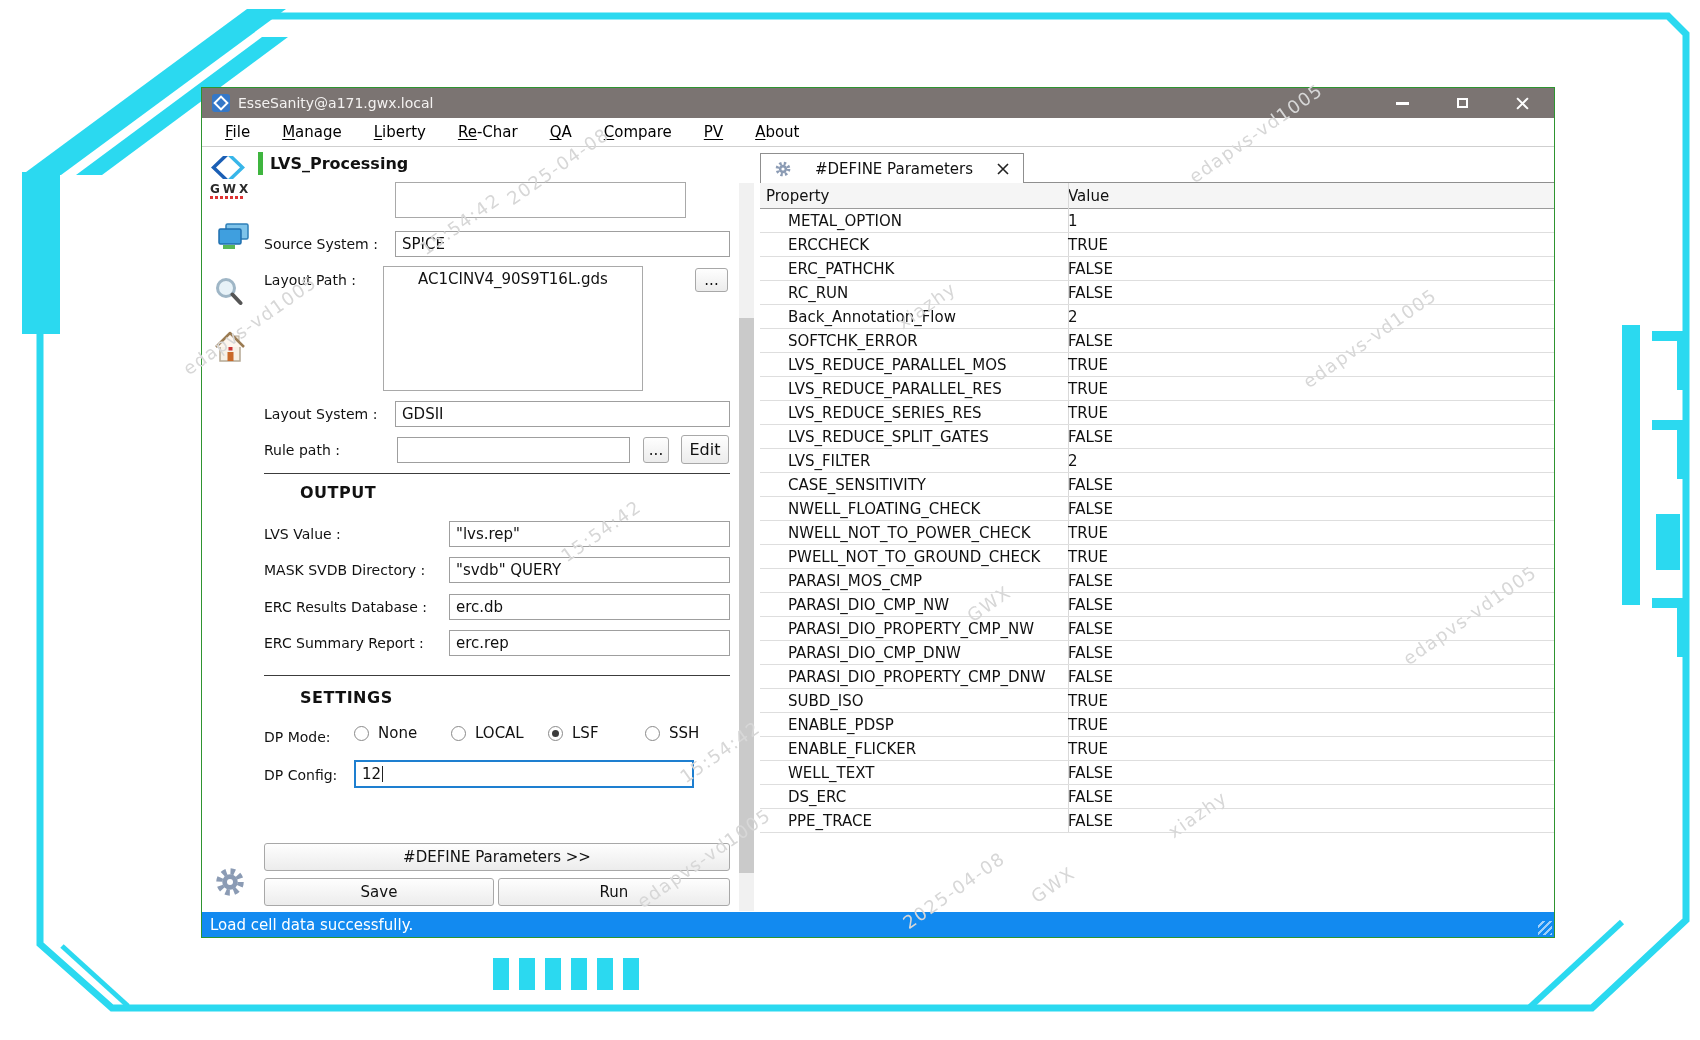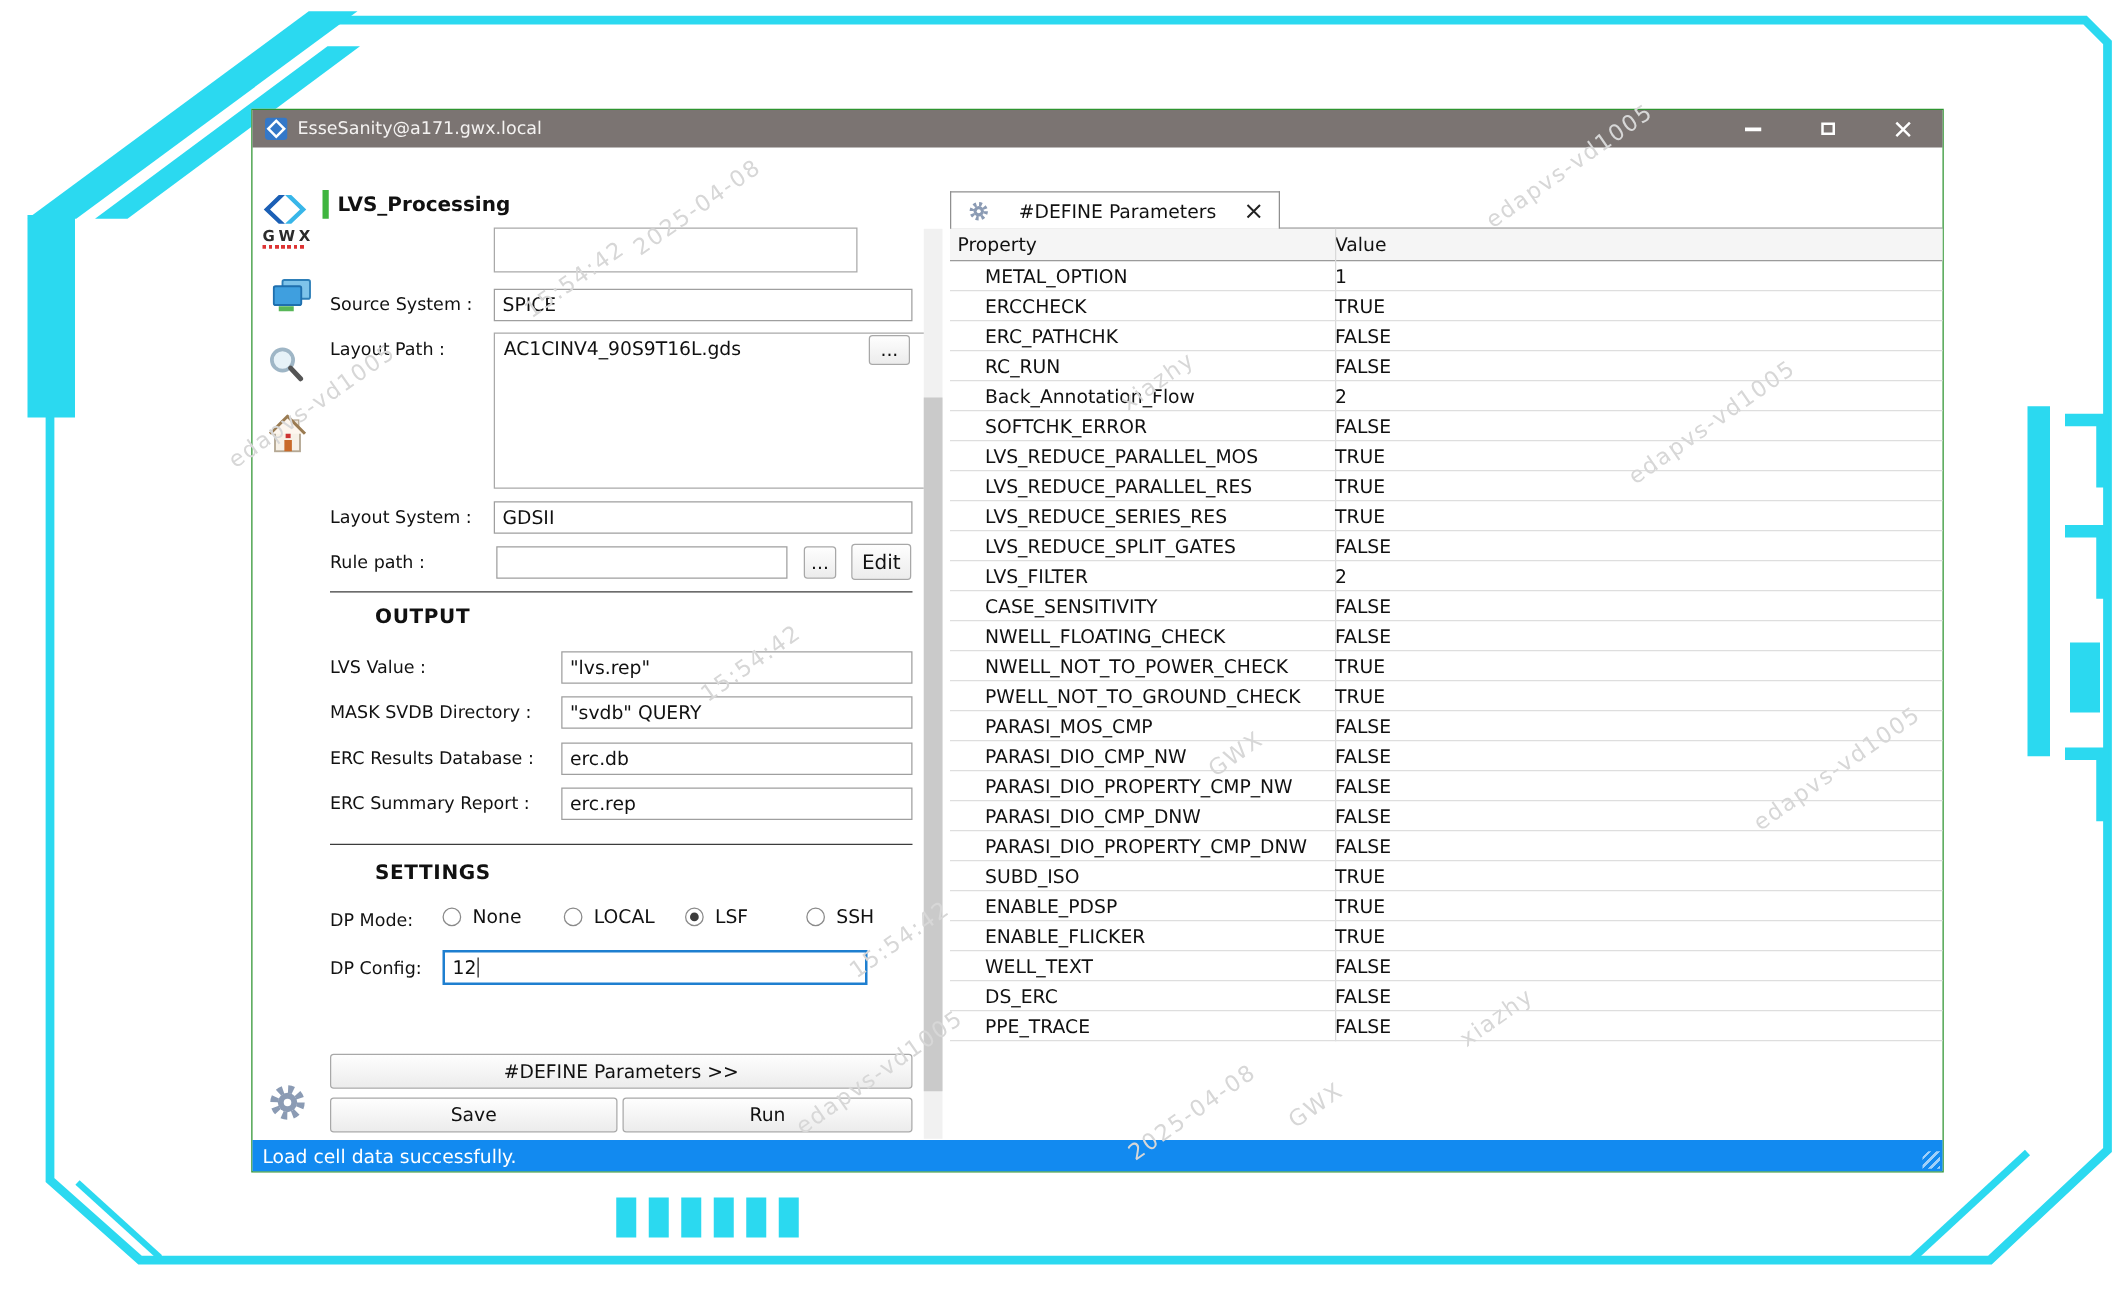--- a/index.html
+++ b/index.html
@@ -135,20 +135,30 @@
             <span class="wc-max"></span>
           </span>
         <span class="wc">
           <svg width="13" height="13" viewBox="0 0 12 12">
             <path d="M1,1 L11,11 M11,1 L1,11" stroke="#fff" stroke-width="1.8"></path>
           </svg>
         </span>
       </span>
     </div>
 
+    <div class="menubar">
+        <span class="mi"><u>F</u>ile</span>
+        <span class="mi"><u>M</u>anage</span>
+        <span class="mi"><u>L</u>iberty</span>
+        <span class="mi"><u>Re</u>-Char</span>
+        <span class="mi"><u>Q</u>A</span>
+        <span class="mi"><u>C</u>ompare</span>
+        <span class="mi"><u>PV</u></span>
+        <span class="mi"><u>A</u>bout</span>
+      </div>
 
     <svg class="side-icon" style="left:8px;top:66px;" width="36" height="27" viewBox="0 0 36 27">
       <path d="M16,2 L4,13.5 L16,25 L11,25 L-1,13.5 L11,2 Z" fill="#1b5fb5" transform="translate(2,0)"></path>
       <path d="M20,2 L32,13.5 L20,25 L25,25 L37,13.5 L25,2 Z" fill="#38b6e9" transform="translate(-2,0)"></path>
     </svg>
     <span class="logo-txt">GWX</span>
     <span class="logo-red"></span>
 
     <svg class="side-icon" style="left:16px;top:135px;" width="32" height="28" viewBox="0 0 32 28">
       <rect x="8" y="1" width="22" height="15" rx="1.5" fill="#7ec3ea" stroke="#2e7fb8" stroke-width="1.5"></rect>
@@ -179,21 +189,21 @@
       <span class="hdr-bar"></span>
       <span class="hdr-title">LVS_Processing</span>
     </div>
 
     <div class="fbox" style="left:193px;top:94px;width:291px;height:36px;"></div>
 
     <div class="flabel" style="top:146px;">Source System :</div>
     <div class="finput" style="left:193px;top:143px;width:335px;">SPICE</div>
 
     <div class="flabel" style="top:182px;">Layout Path :</div>
-    <div class="fbox" style="left:193px;top:178px;width:349px;height:125px;">AC1CINV4_90S9T16L.gds</div>
+    <div class="fbox" style="left:181px;top:178px;width:260px;height:125px;text-align:center;">AC1CINV4_90S9T16L.gds</div>
     <div class="btn" style="left:493px;top:180px;width:33px;height:24px;">...</div>
 
     <div class="flabel" style="top:316px;">Layout System :</div>
     <div class="finput" style="left:193px;top:313px;width:335px;">GDSII</div>
 
     <div class="flabel" style="top:352px;">Rule path :</div>
     <div class="finput" style="left:195px;top:349px;width:233px;"></div>
     <div class="btn" style="left:441px;top:349px;width:26px;height:26px;">...</div>
     <div class="btn" style="left:479px;top:347px;width:48px;height:29px;font-size:16px;">Edit</div>
 

